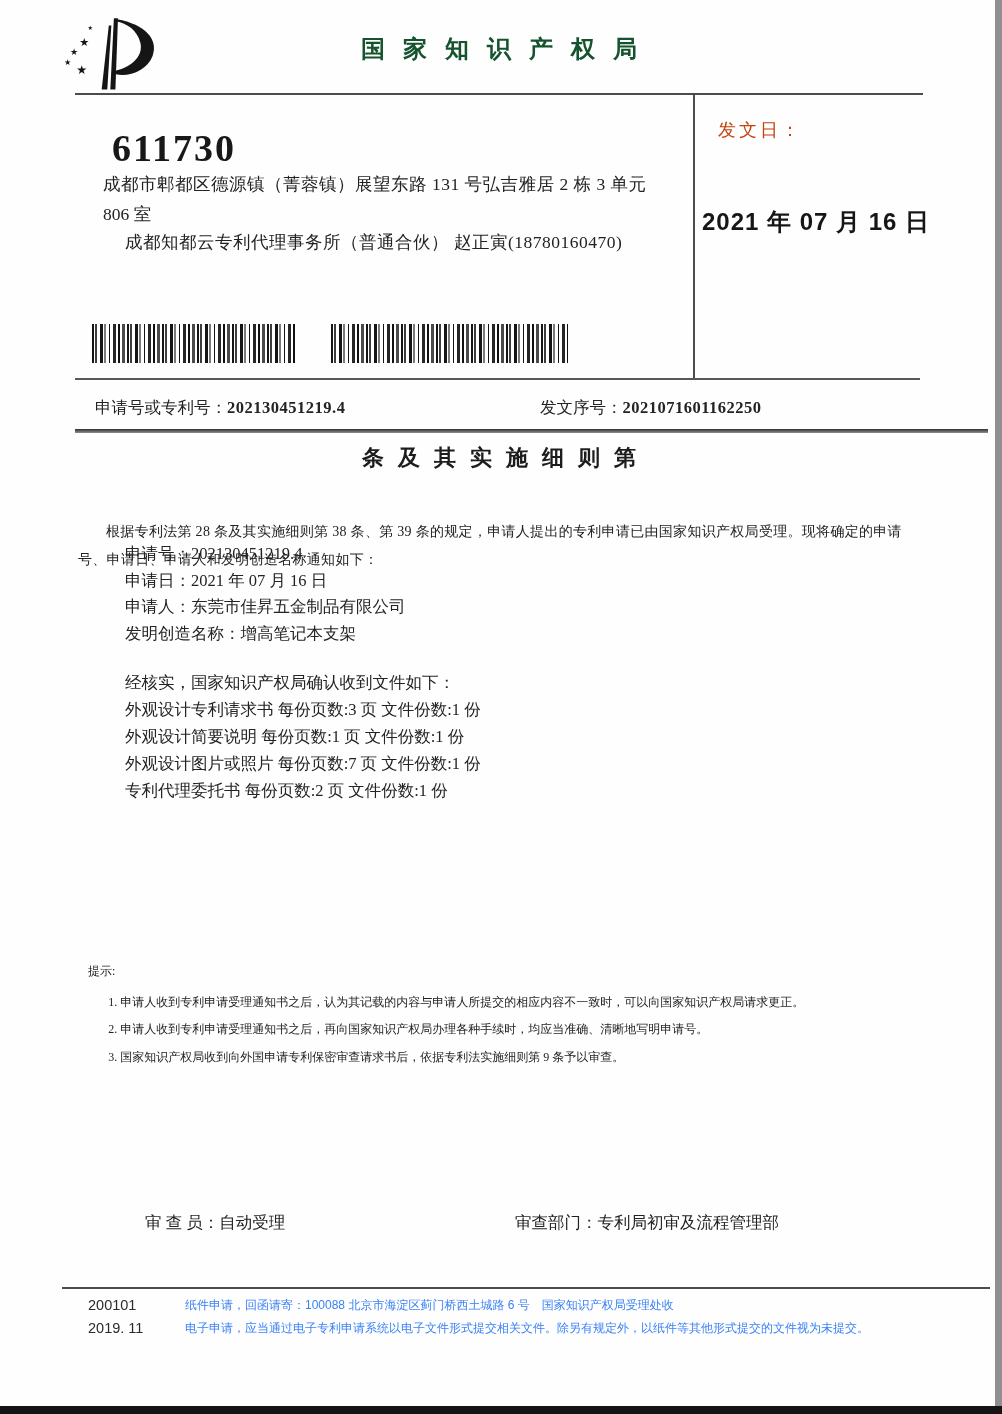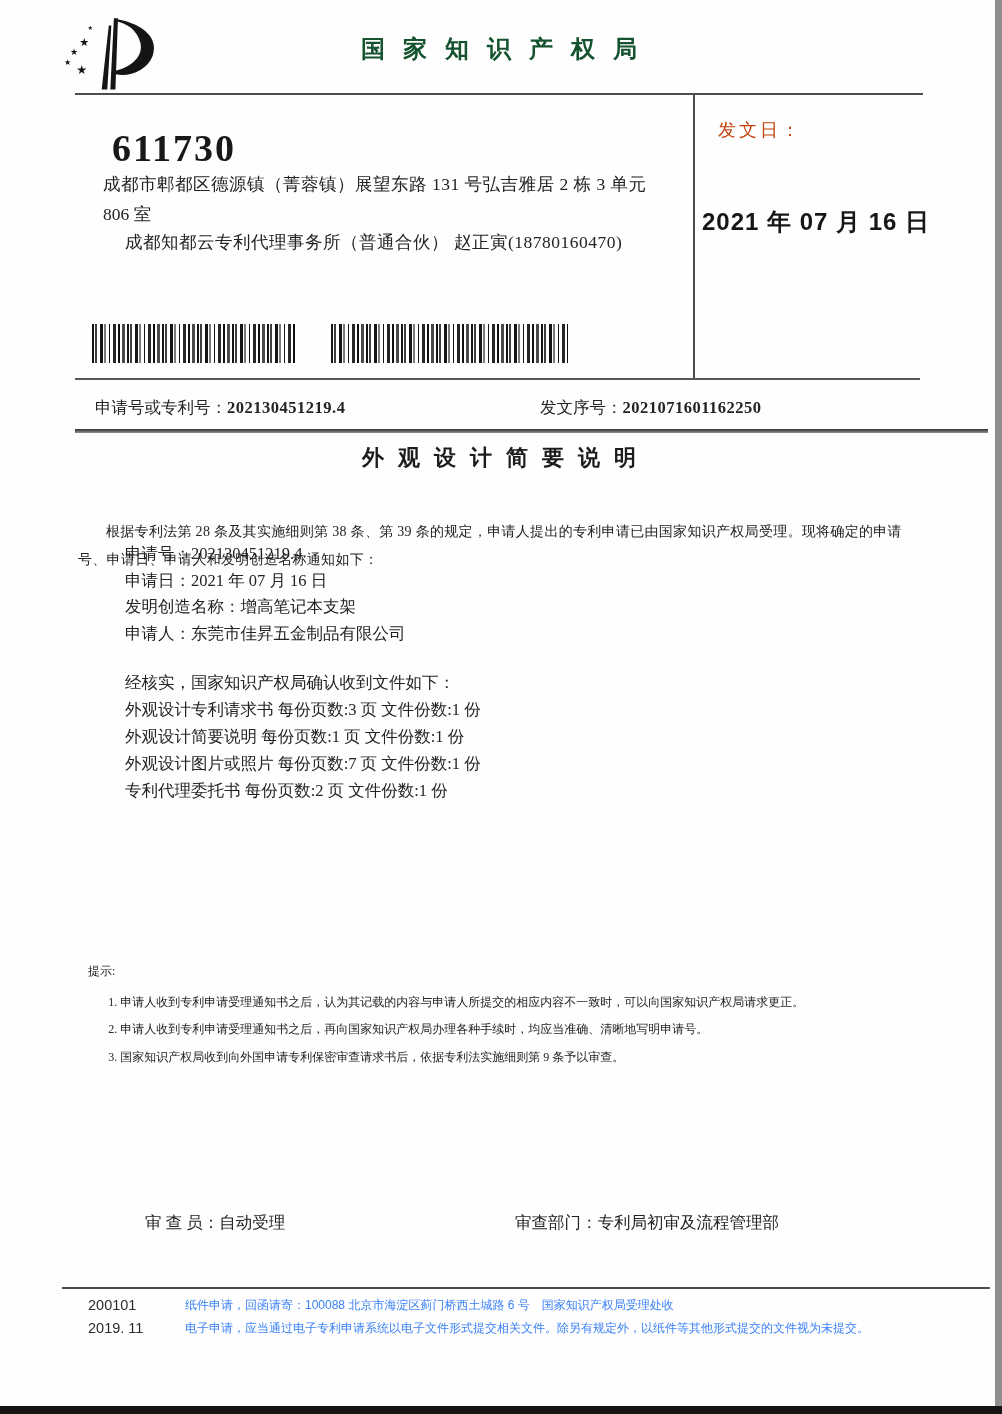--- a/index.html
+++ b/index.html
@@ -129,28 +129,28 @@
   <div class="abs rule-mid"></div>
 
   <div class="abs ref-row ref-app">
     <span>申请号或专利号：</span><span class="ref-value">202130451219.4</span>
   </div>
   <div class="abs ref-row ref-serial">
     <span>发文序号：</span><span class="ref-value">2021071601162250</span>
   </div>
   <div class="abs rule-thick"></div>
 
-  <div class="abs doc-title">外观设计简要说明</div>
+  <div class="abs doc-title">条及其实施细则第</div>
   <div class="abs intro">根据专利法第 28 条及其实施细则第 38 条、第 39 条的规定，申请人提出的专利申请已由国家知识产权局受理。现将确定的申请号、申请日、申请人和发明创造名称通知如下：</div>
 
   <div class="abs fields">
     <div><span>申请号：</span><span>202130451219.4</span></div>
     <div><span>申请日：</span><span>2021 年 07 月 16 日</span></div>
+    <div><span>申请人：</span><span>东莞市佳昇五金制品有限公司</span></div>
     <div><span>发明创造名称：</span><span>增高笔记本支架</span></div>
-    <div><span>申请人：</span><span>东莞市佳昇五金制品有限公司</span></div>
   </div>
 
   <div class="abs received">
     <div>经核实，国家知识产权局确认收到文件如下：</div>
     <div>外观设计专利请求书 每份页数:3 页  文件份数:1 份</div>
     <div>外观设计简要说明 每份页数:1 页  文件份数:1 份</div>
     <div>外观设计图片或照片 每份页数:7 页  文件份数:1 份</div>
     <div>专利代理委托书 每份页数:2 页  文件份数:1 份</div>
   </div>
 

